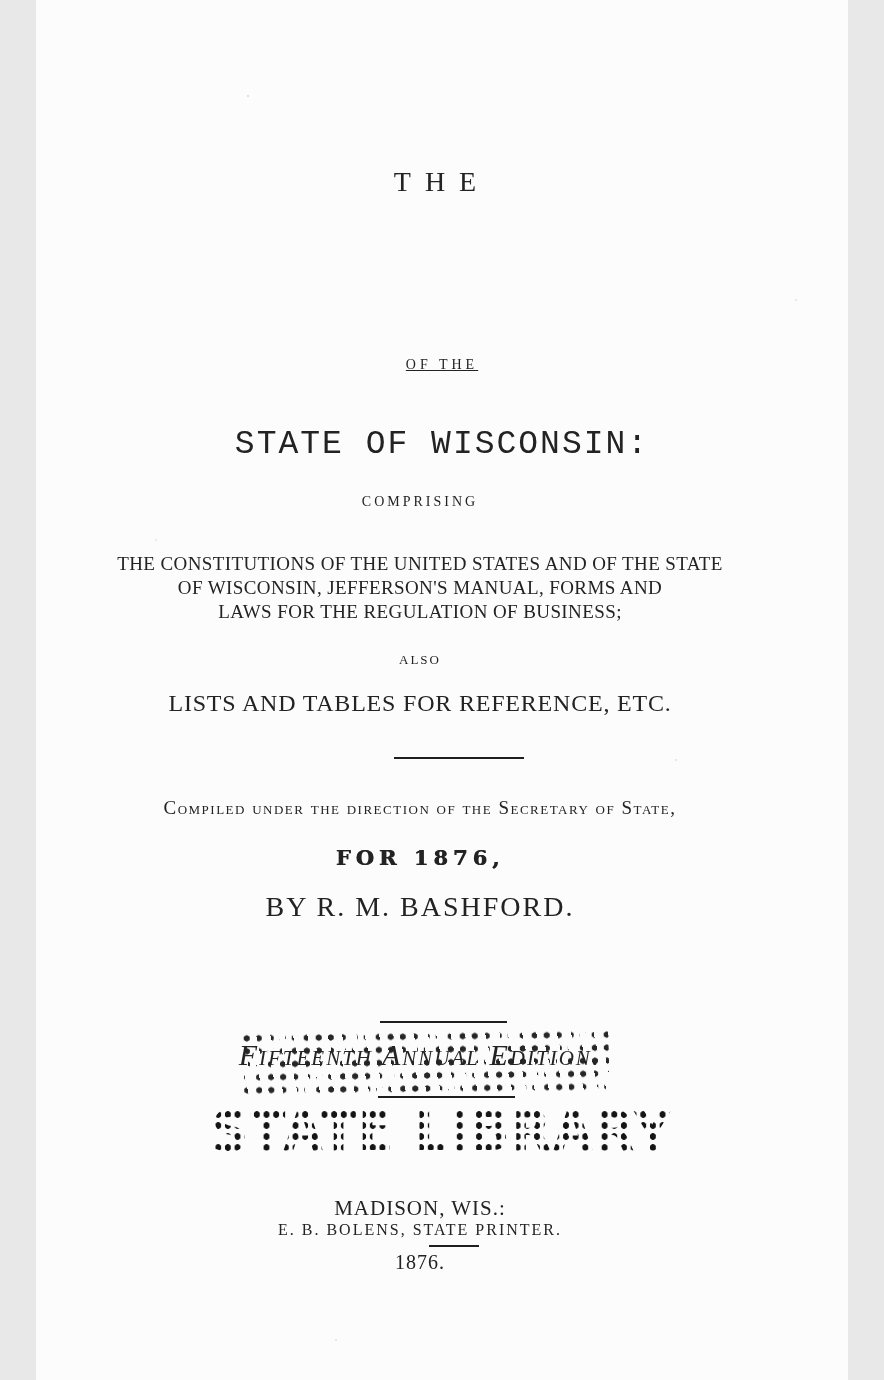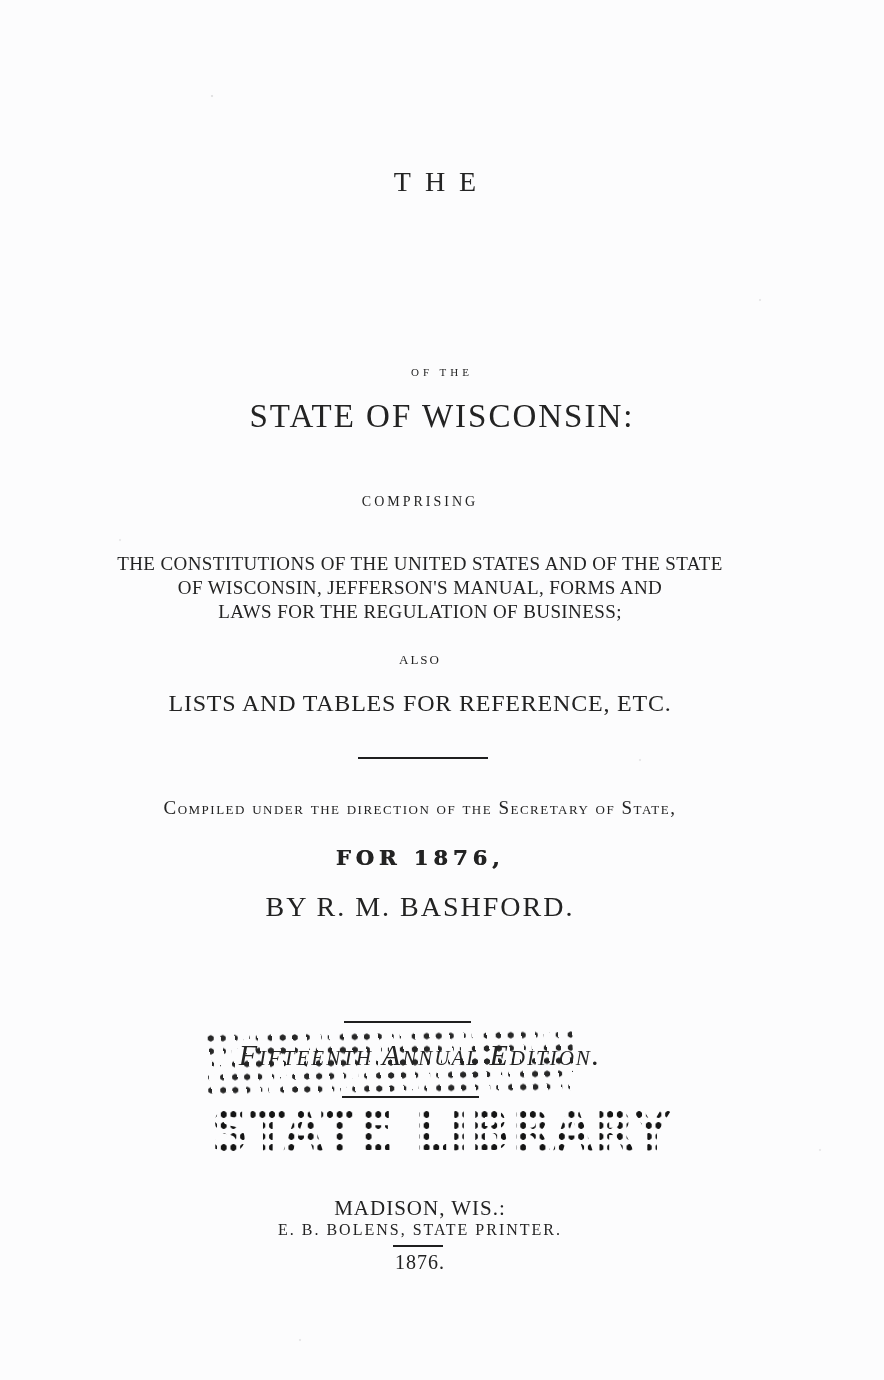--- a/index.html
+++ b/index.html
@@ -1,18 +1,18 @@
 <!DOCTYPE html>
 <html><head>
 <meta charset="utf-8">
 <style>
   html,body{margin:0;padding:0;background:#e8e8e8;}
   .page{
     position:relative;
-    width:884px;height:1380px;
+    width:812px;height:1380px;
     margin:0 auto;
     background:#fcfcfd;
     overflow:hidden;
     color:#232323;
     font-family:"Liberation Serif","DejaVu Serif",serif;
   }
   
   .speckles{
     position:absolute;inset:0;pointer-events:none;
     background-image:
@@ -21,22 +21,22 @@
       radial-gradient(circle at 120px 540px, rgba(0,0,0,.07) 1px, transparent 1.6px),
       radial-gradient(circle at 640px 760px, rgba(0,0,0,.08) 1px, transparent 1.6px),
       radial-gradient(circle at 300px 1340px, rgba(0,0,0,.08) 1px, transparent 1.6px),
       radial-gradient(circle at 820px 1150px, rgba(0,0,0,.07) 1px, transparent 1.6px);
   }
   .row{position:absolute;left:0;right:0;text-align:center;white-space:nowrap;}
   .shift{transform:translateX(-22px);}
 
   .title-the{top:166px;font-size:28px;letter-spacing:14px;}
   .title-main{top:254px;font-size:43px;letter-spacing:9px;word-spacing:38px;}
-  .of-the{top:366px;font-size:11px;letter-spacing:4px;}
-  .state-line{top:398px;font-size:33px;letter-spacing:2px;}
+  .of-the{top:357px;font-size:14px;letter-spacing:4px;text-decoration:underline;}
+  .state-line{top:426px;font-size:33px;letter-spacing:2px;font-family:Liberation Mono, monospace;}
   .comprising{top:494px;font-size:14px;letter-spacing:3px;}
 
   .contents{top:552px;font-size:19px;line-height:24px;letter-spacing:.4px;}
   .contents div{white-space:nowrap;}
 
   .also{top:652px;font-size:13px;letter-spacing:2px;}
   .lists{top:690px;font-size:24px;letter-spacing:.8px;}
 
   .rule{position:absolute;height:2.4px;background:#1f1f1f;}
   .rule-1{top:757px;left:358px;width:130px;}

